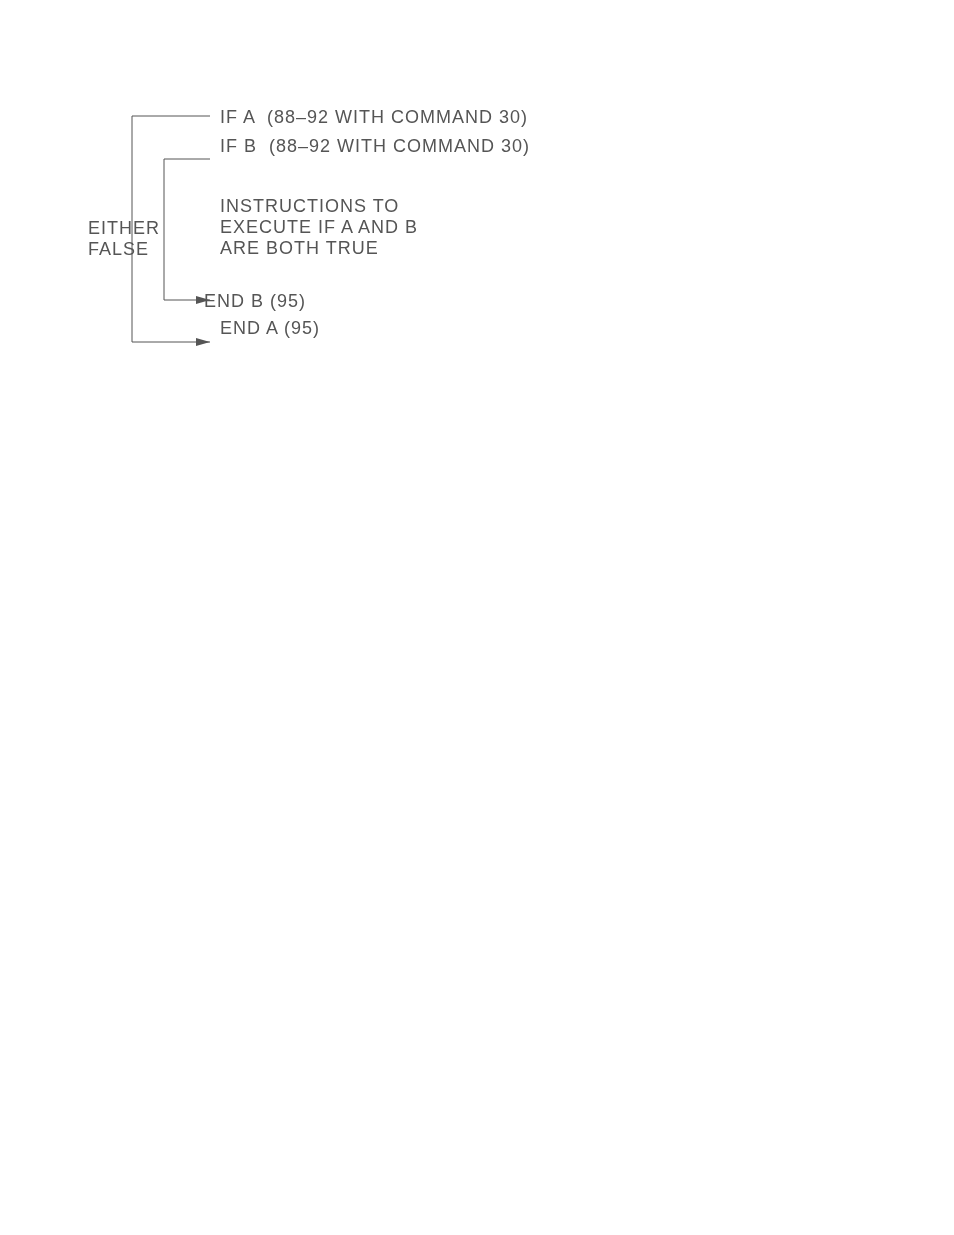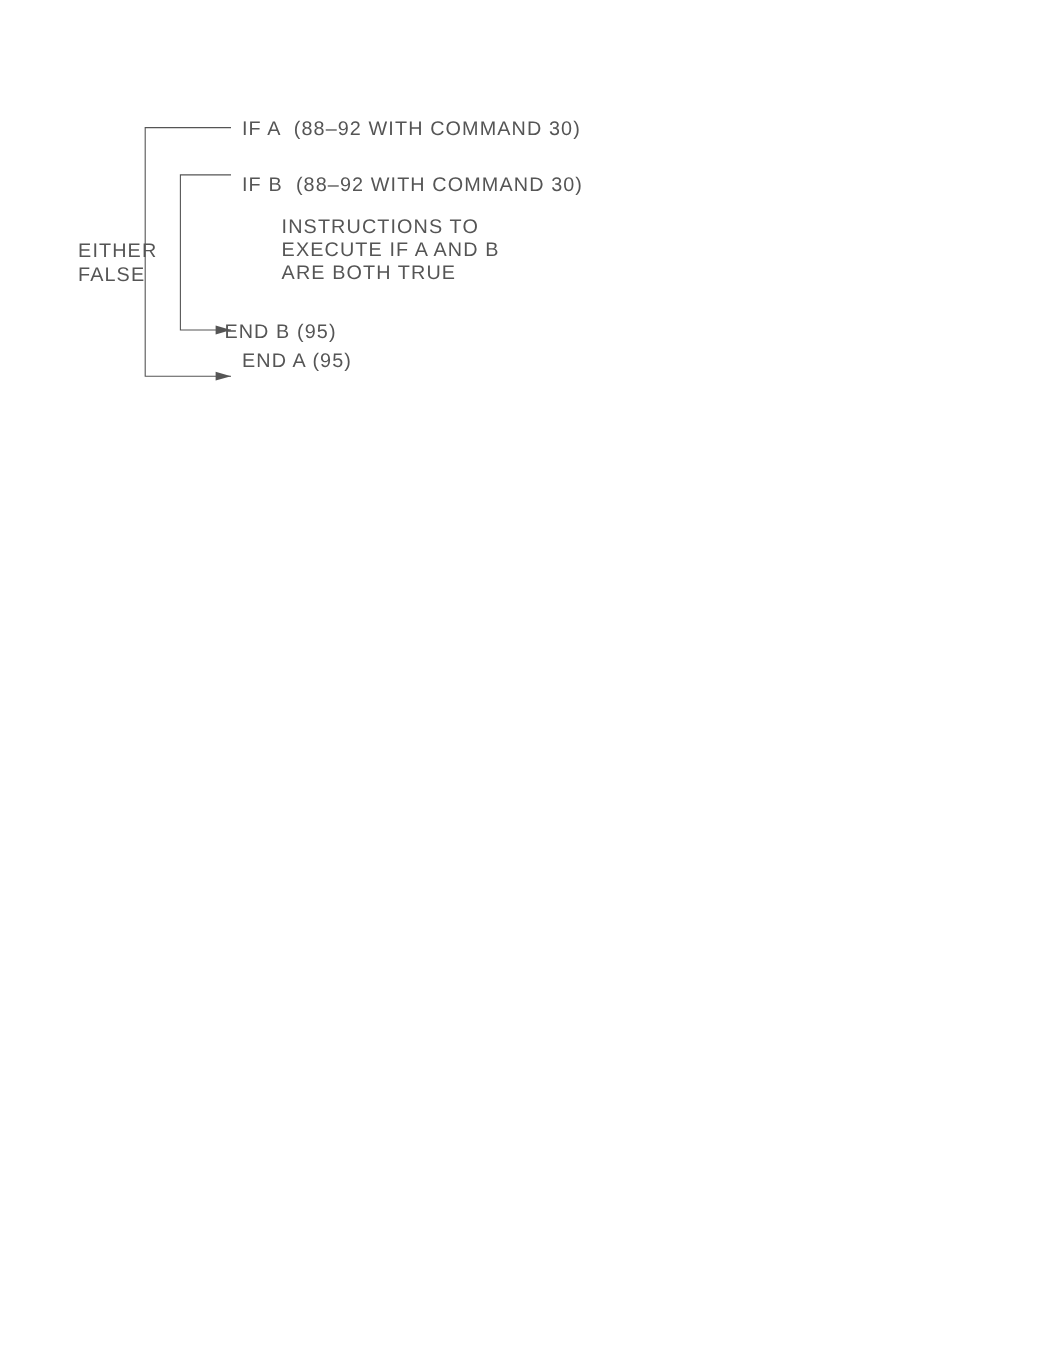--- a/index.html
+++ b/index.html
@@ -41,25 +41,25 @@
 
     <path d="M 210 159 L 164 159 L 164 300 L 210 300" fill="none" stroke="#555555" stroke-width="1"></path>
 
     <polygon points="210,300 196,296 196,304" fill="#555555"></polygon>
 
     <polygon points="210,342 196,338 196,346" fill="#555555"></polygon>
   </svg>
 
   <div class="label" style="left:220px; top:107px;">IF A  (88–92 WITH COMMAND 30)</div>
 
-  <div class="label" style="left:220px; top:158px;">IF B  (88–92 WITH COMMAND 30)</div>
+  <div class="label" style="left:220px; top:136px;">IF B  (88–92 WITH COMMAND 30)</div>
 
-  <div class="label" style="left:220px; top:196px; line-height:21px;margin-left:36px;">INSTRUCTIONS TO
+  <div class="label" style="left:220px; top:196px; line-height:21px;">INSTRUCTIONS TO
 EXECUTE IF A AND B
 ARE BOTH TRUE</div>
 
   <div class="label" style="left:204px; top:291px;">END B (95)</div>
 
   <div class="label" style="left:220px; top:318px;">END A (95)</div>
 
-  <div class="label" style="left:71px; top:218px; text-align:center; width:48px; white-space:normal;">EITHER FALSE</div>
+  <div class="label" style="left:88px; top:218px; text-align:center; width:48px; white-space:normal;">EITHER FALSE</div>
 
 </div>
 
 </body></html>

